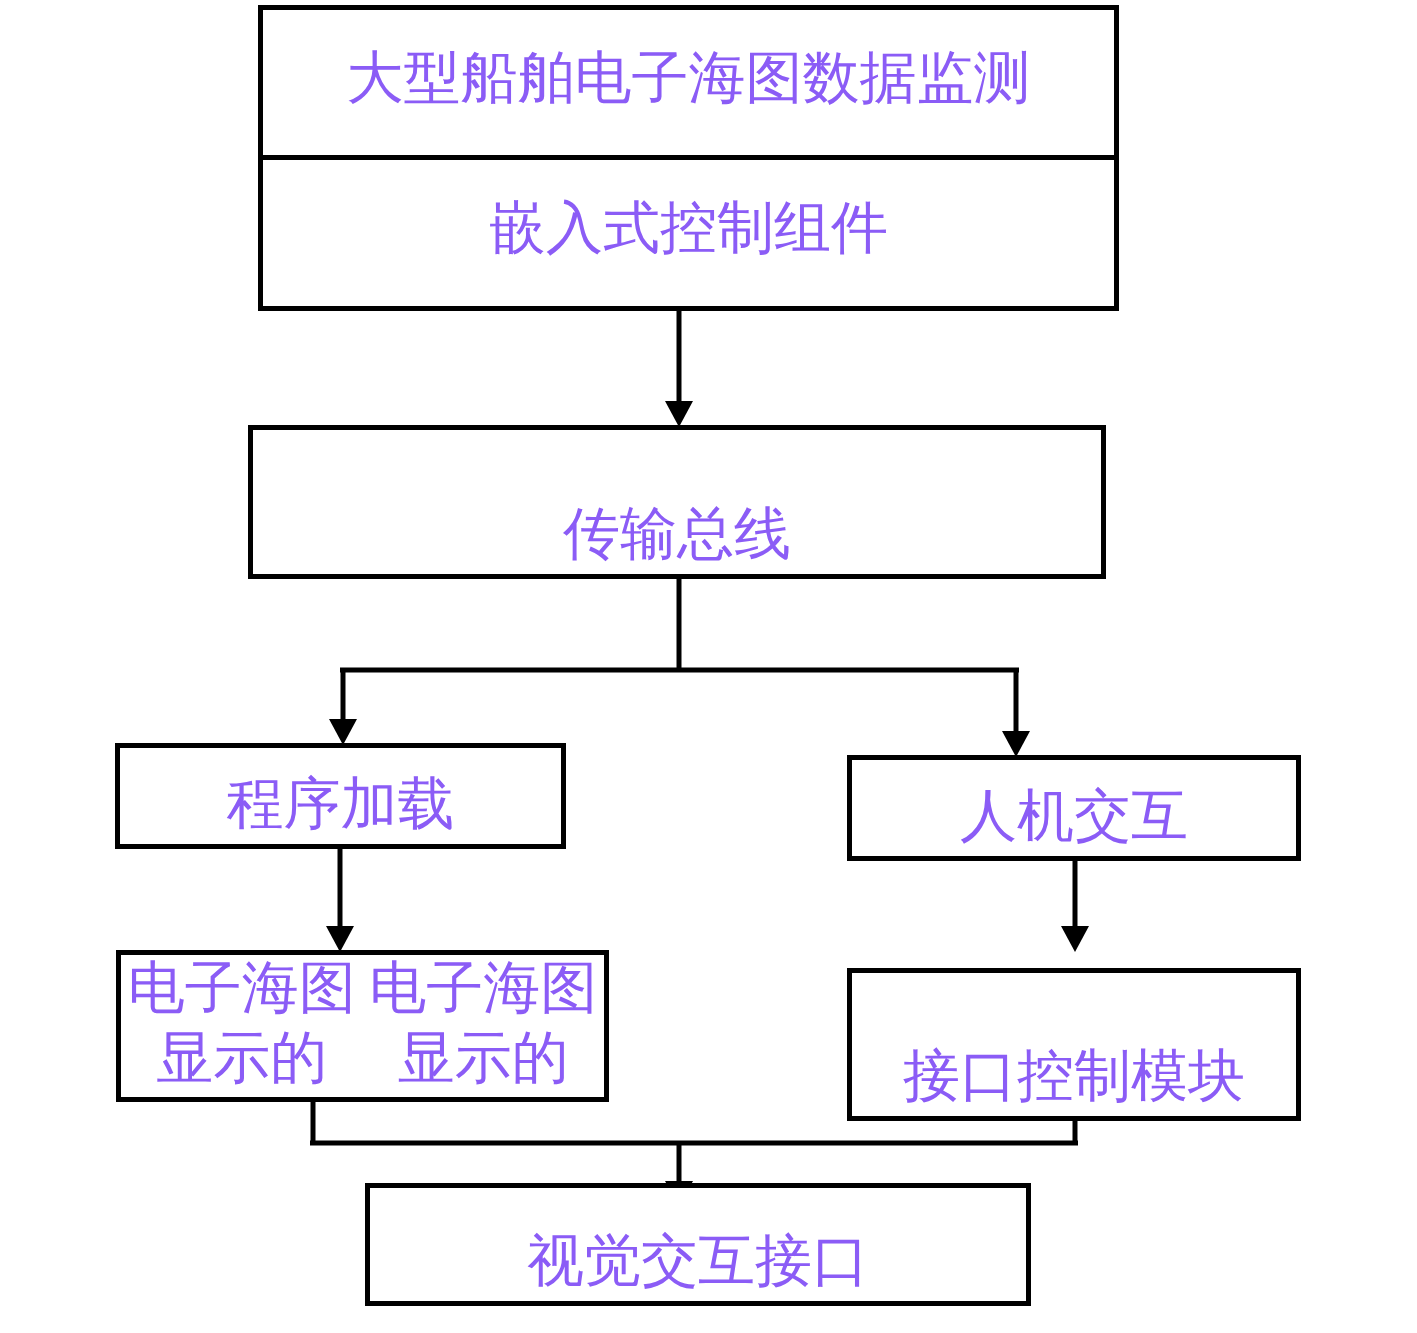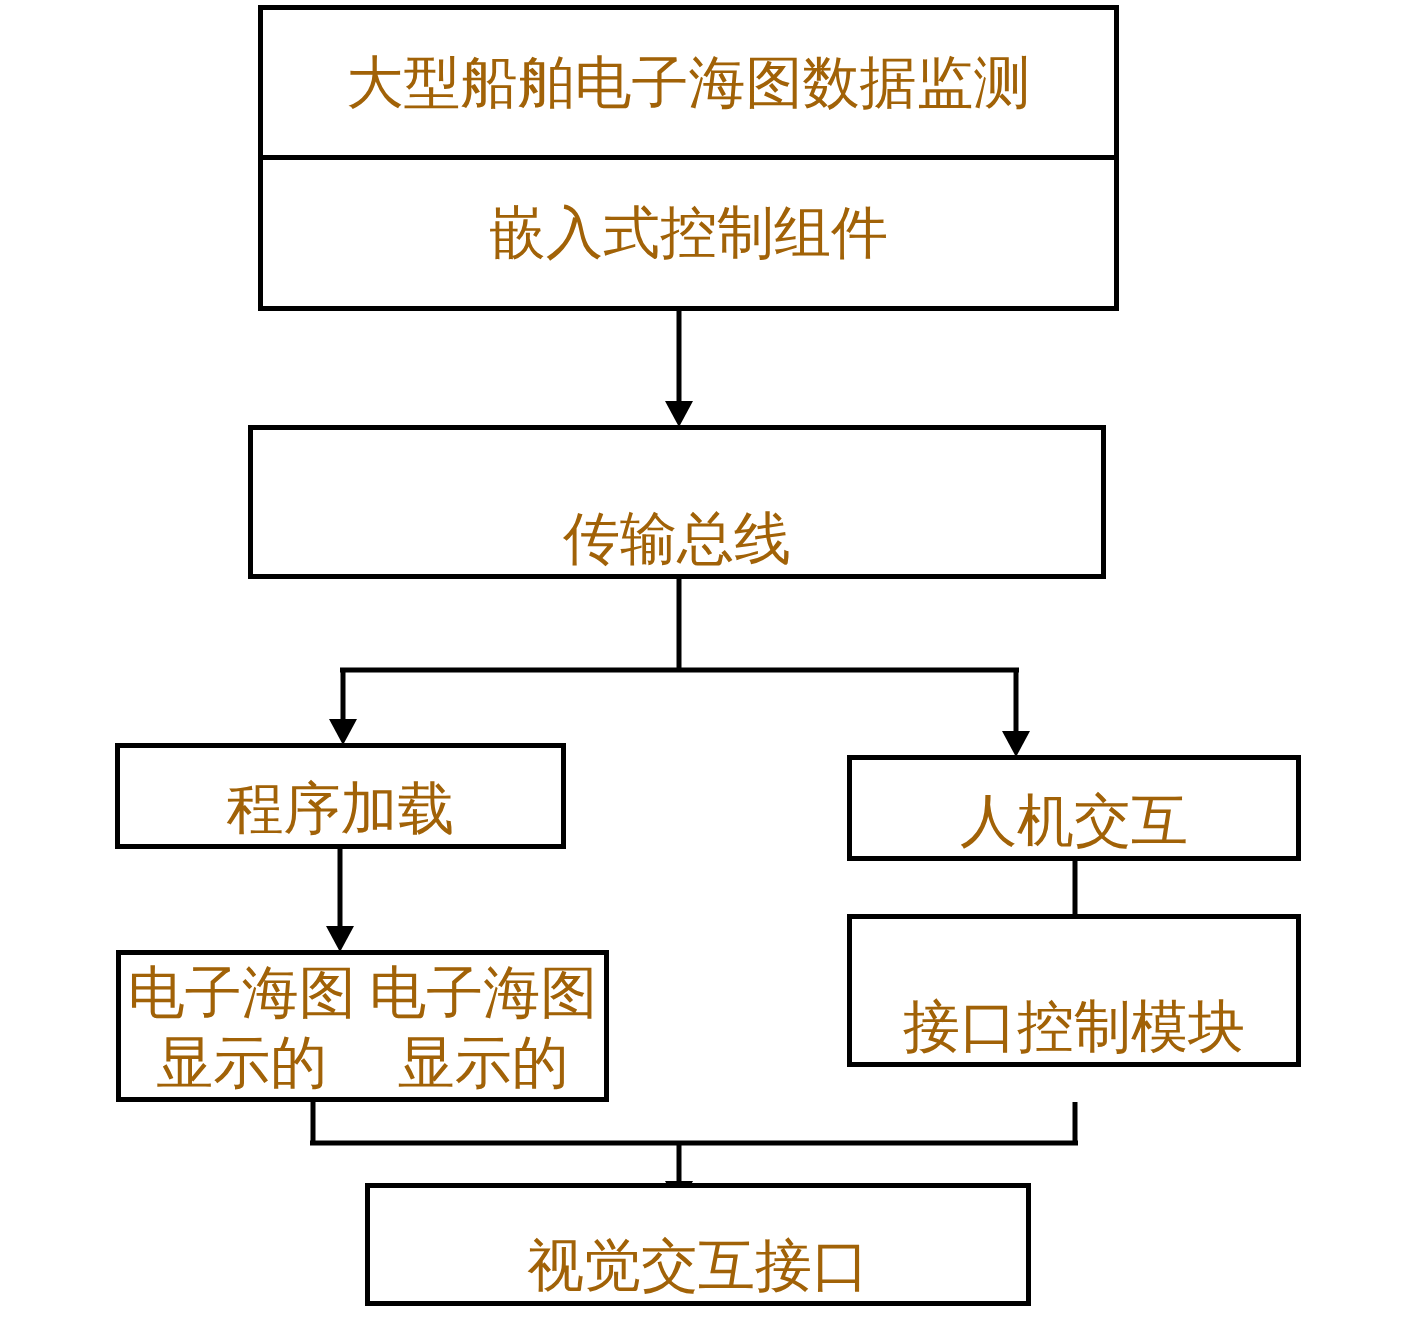--- a/index.html
+++ b/index.html
@@ -5,22 +5,22 @@
   html, body {
     margin: 0;
     padding: 0;
     background: #ffffff;
   }
   .canvas {
     position: relative;
     width: 1417px;
     height: 1333px;
     background: #ffffff;
-    font-family: Liberation Sans, sans-serif;
-    color: #a16207;
+    font-family: Liberation Mono, monospace;
+    color: #8b5cf6;
     overflow: hidden;
   }
   .connectors {
     position: absolute;
     left: 0;
     top: 0;
     width: 1417px;
     height: 1333px;
   }
   .connectors line {
@@ -66,21 +66,21 @@
     display: flex;
     flex-direction: row;
     line-height: 70px;
   }
   
   #top-box        { left: 258px; top: 5px;    width: 861px; height: 306px; }
   #bus-box        { left: 248px; top: 425px;  width: 858px; height: 154px; }
   #program-box    { left: 115px; top: 743px;  width: 451px; height: 106px; }
   #hmi-box        { left: 847px; top: 755px;  width: 454px; height: 106px; }
   #module-box     { left: 116px; top: 950px;  width: 493px; height: 152px; }
-  #interface-box  { left: 847px; top: 914px;  width: 454px; height: 153px; }
+  #interface-box  { left: 847px; top: 968px;  width: 454px; height: 153px; }
   #bottom-box     { left: 365px; top: 1183px; width: 666px; height: 123px; }
 </style>
 </head>
 <body>
 
 <div class="canvas">
 
   <svg class="connectors" viewBox="0 0 1417 1333" xmlns="http://www.w3.org/2000/svg">
 
     <g>

